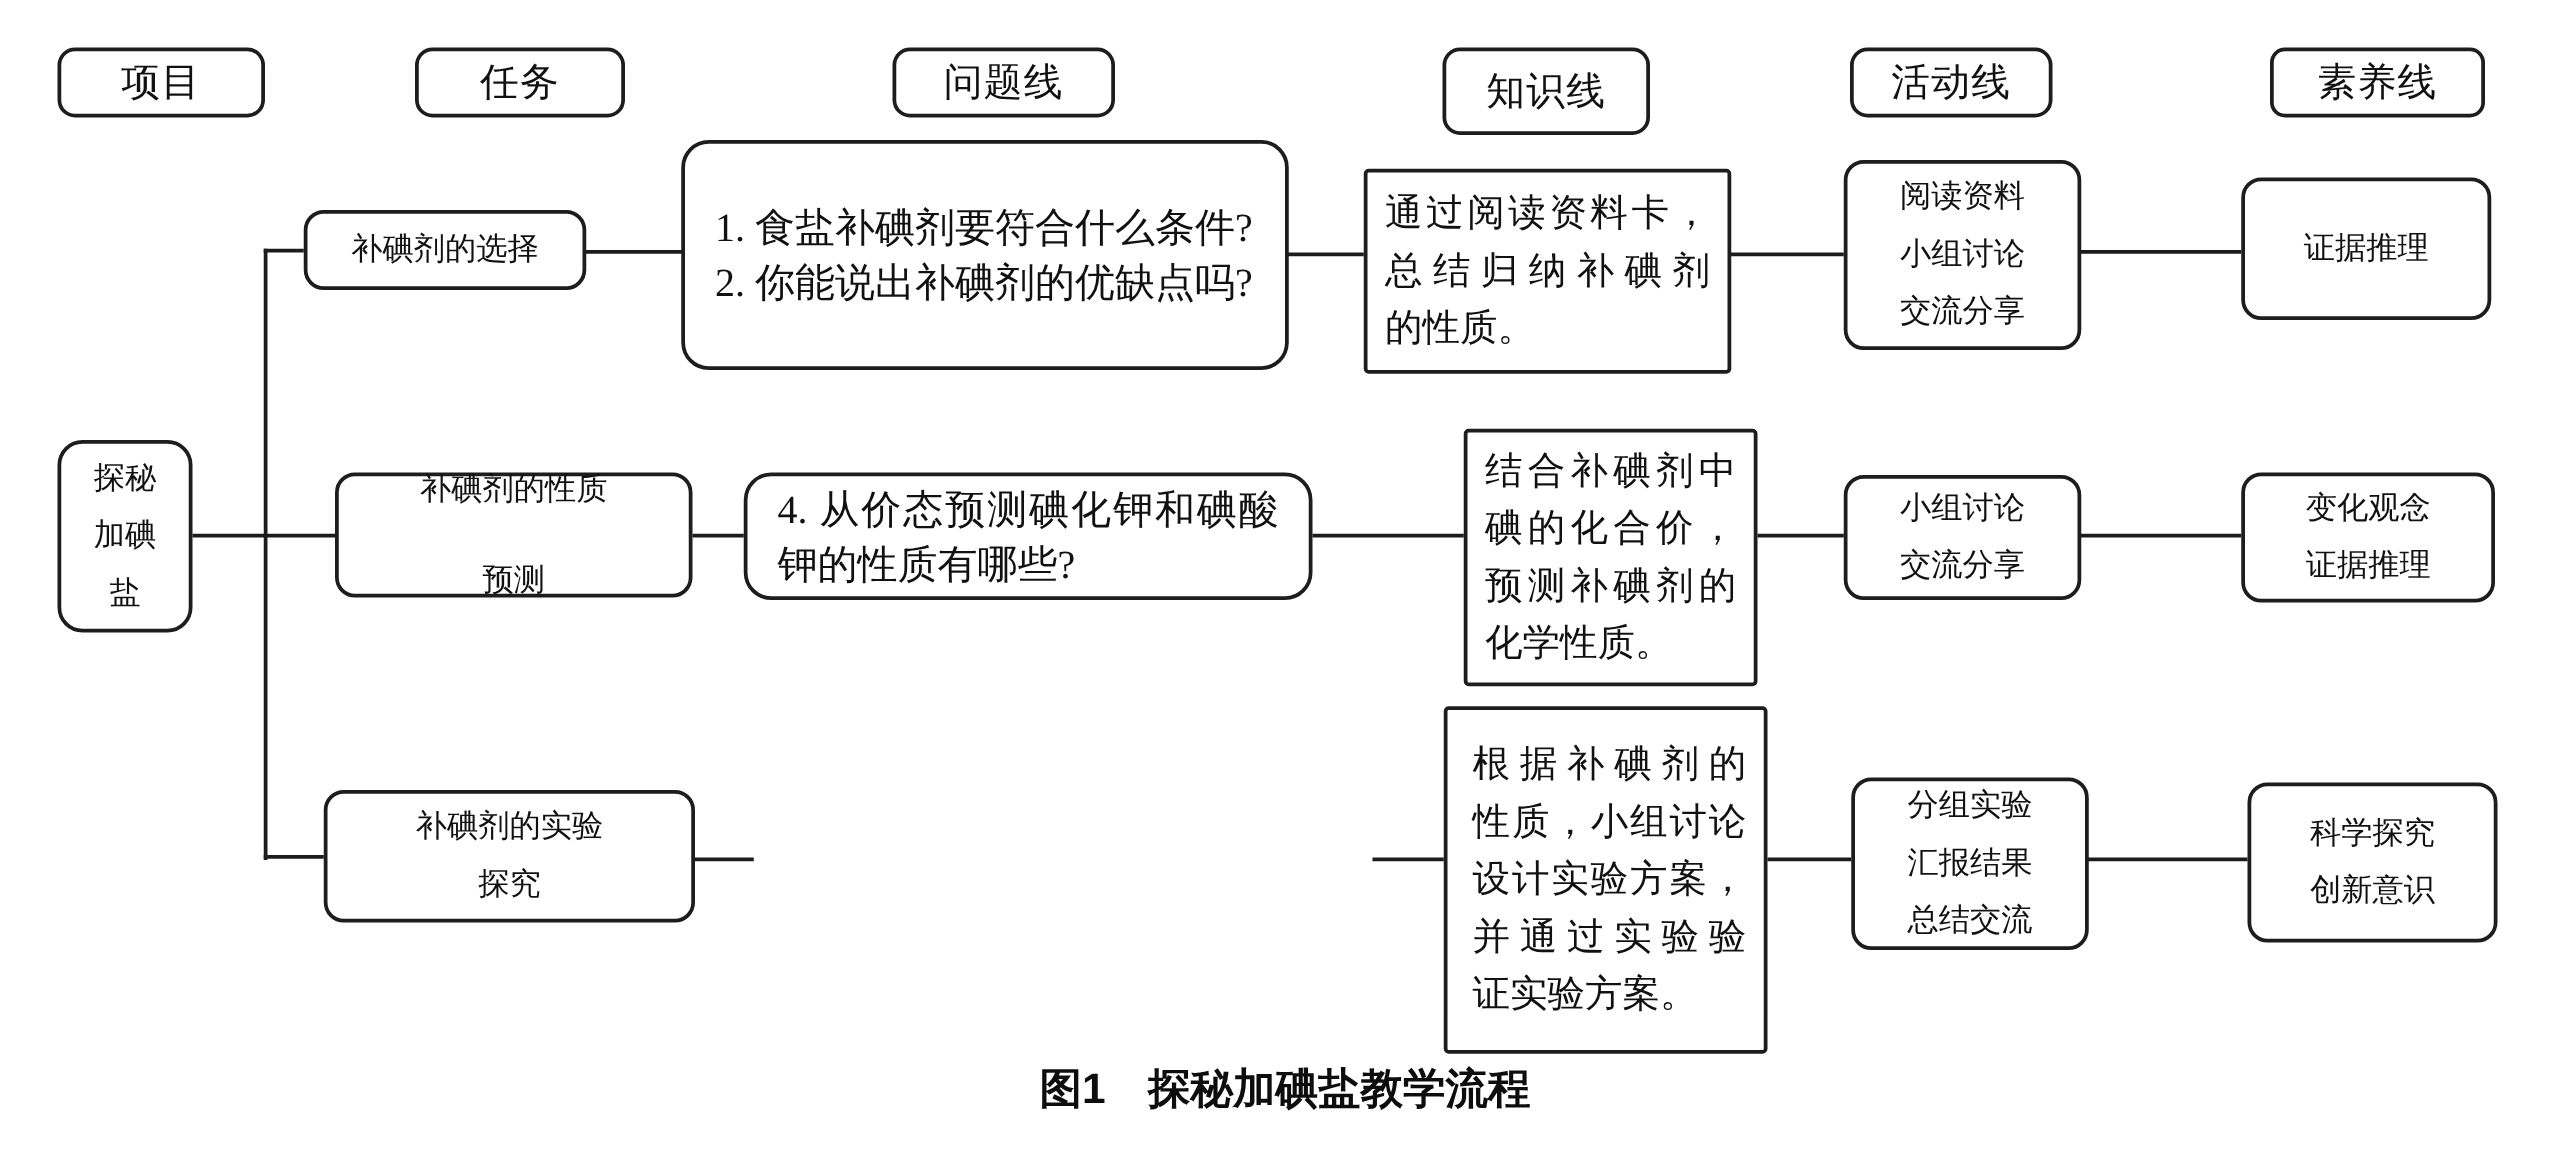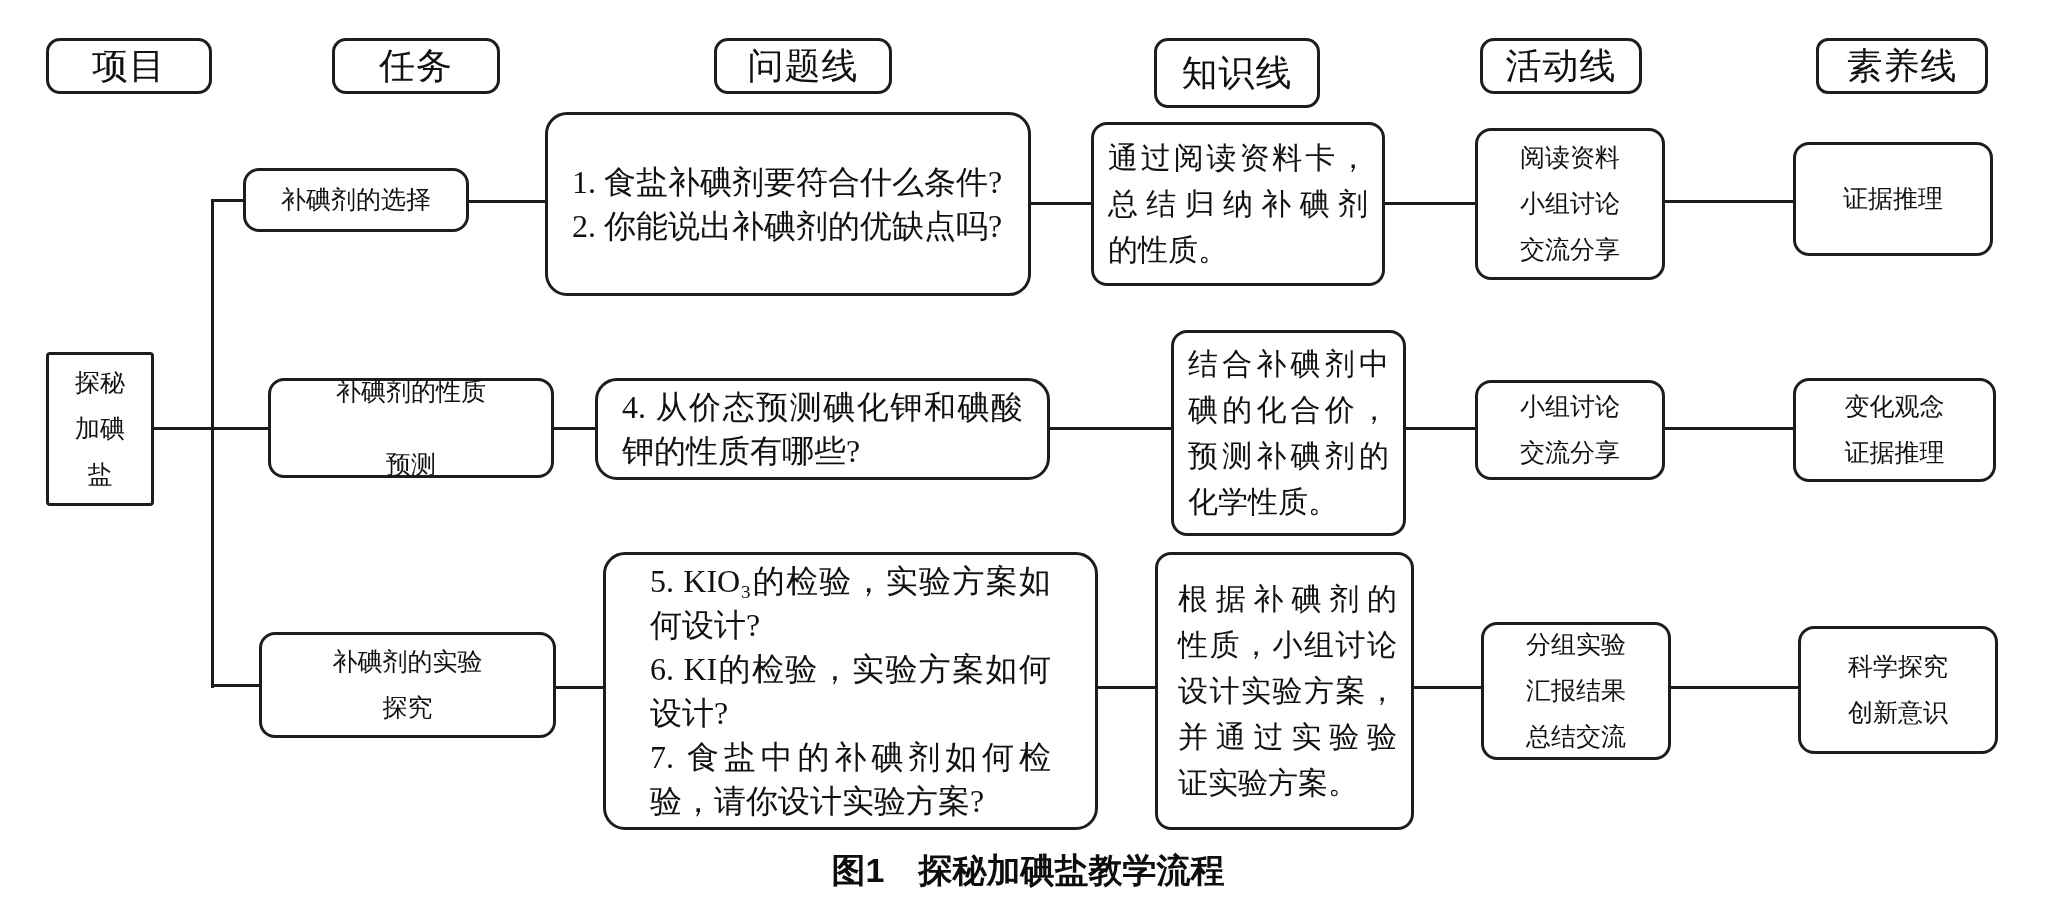--- a/index.html
+++ b/index.html
@@ -25,25 +25,25 @@
     box-sizing: border-box;
     background: #ffffff;
     border: 3px solid #1d1d1d;
     display: flex;
     flex-direction: column;
     align-items: center;
     justify-content: center;
   }
   .pill {
     border-radius: 14px;
-    font-size: 36px;
+    font-size: 31px;
     letter-spacing: 1px;
   }
   .small { border-radius: 16px; font-size: 25px; line-height: 46px; }
-  .big   { border-radius: 16px; font-size: 30px; line-height: 46px; }
+  .big   { border-radius: 4px; font-size: 30px; line-height: 46px; margin-top: 13px; }
   
   .qbox { align-items: stretch; border-radius: 22px; }
   .q-item {
     text-align: justify;
     text-align-last: left;
     font-size: 32px;
     line-height: 44px;
   }
   
   .kbox { align-items: stretch; padding: 0 14px; }
@@ -90,21 +90,21 @@
   <div class="hline" style="left:1414px; top:686px; width:67px;"></div>
   <div class="hline" style="left:1670px; top:686px; width:128px;"></div>
 
   <div class="box pill" style="left:46px;  top:38px; width:166px; height:56px;">项目</div>
   <div class="box pill" style="left:332px; top:38px; width:168px; height:56px;">任务</div>
   <div class="box pill" style="left:714px; top:38px; width:178px; height:56px;">问题线</div>
   <div class="box pill" style="left:1154px;top:38px; width:166px; height:70px;">知识线</div>
   <div class="box pill" style="left:1480px;top:38px; width:162px; height:56px;">活动线</div>
   <div class="box pill" style="left:1816px;top:38px; width:172px; height:56px;border-radius:12px;">素养线</div>
 
-  <div class="box small" style="left:46px; top:352px; width:108px; height:154px; border-radius:4px;">
+  <div class="box small" style="left:46px; top:352px; width:108px; height:154px; border-radius:20px;">
     <div class="center-line">探秘</div>
     <div class="center-line">加碘</div>
     <div class="center-line">盐</div>
   </div>
 
   <div class="box small" style="left:243px; top:168px; width:226px; height:64px;">
     <div class="center-line">补碘剂的选择</div>
   </div>
   <div class="box qbox" style="left:545px; top:112px; width:486px; height:184px; padding:0 24px;">
     <div class="q-item">1. 食盐补碘剂要符合什么条件?</div>
@@ -143,25 +143,20 @@
   </div>
   <div class="box small" style="left:1793px; top:378px; width:203px; height:104px;">
     <div class="center-line">变化观念</div>
     <div class="center-line">证据推理</div>
   </div>
 
   <div class="box small" style="left:259px; top:632px; width:297px; height:106px;">
     <div class="center-line">补碘剂的实验</div>
     <div class="center-line">探究</div>
   </div>
-  <div class="box qbox" style="left:603px; top:552px; width:495px; height:278px; padding:0 44px;">
-    <div class="q-item">5. KIO₃的检验，实验方案如何设计?</div>
-    <div class="q-item">6. KI的检验，实验方案如何设计?</div>
-    <div class="q-item">7. 食盐中的补碘剂如何检验，请你设计实验方案?</div>
-  </div>
   <div class="box big kbox" style="left:1155px; top:552px; width:259px; height:278px;padding-left:20px;">
     <div class="k-line">根据补碘剂的</div>
     <div class="k-line">性质，小组讨论</div>
     <div class="k-line">设计实验方案，</div>
     <div class="k-line">并通过实验验</div>
     <div class="k-line">证实验方案。</div>
   </div>
   <div class="box small" style="left:1481px; top:622px; width:190px; height:138px;">
     <div class="center-line">分组实验</div>
     <div class="center-line">汇报结果</div>

